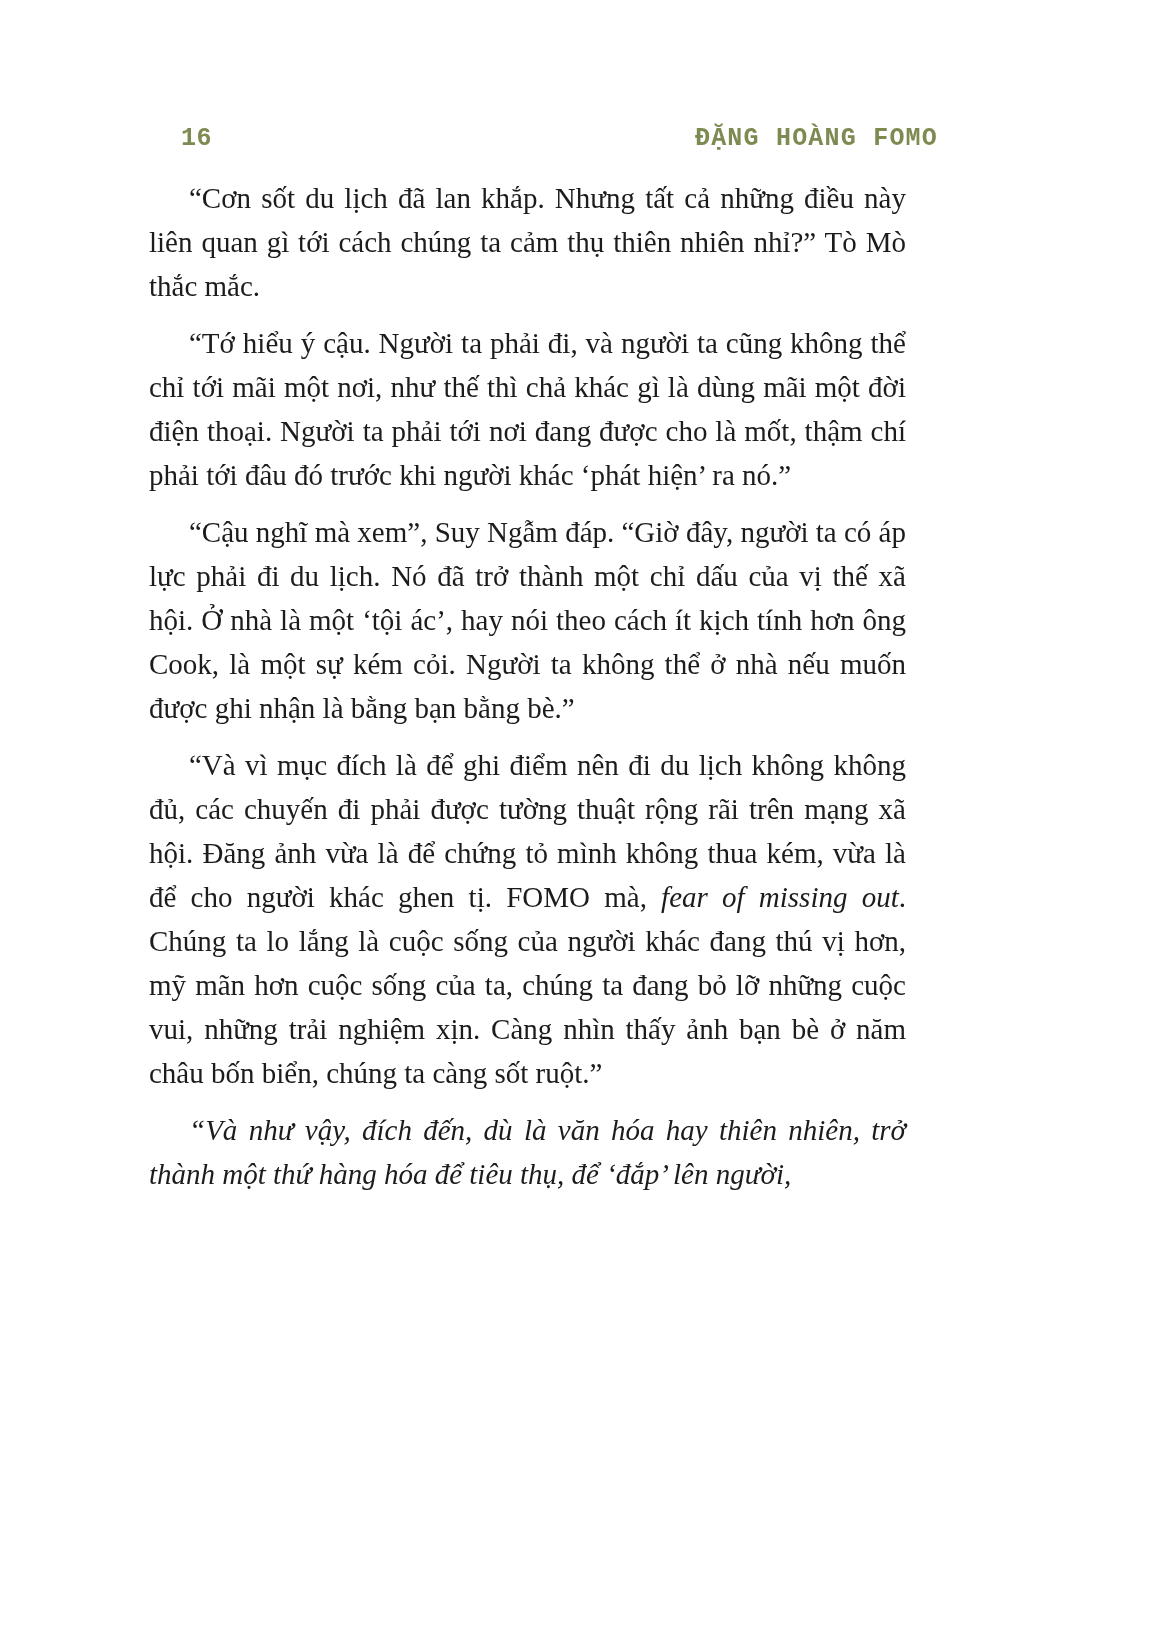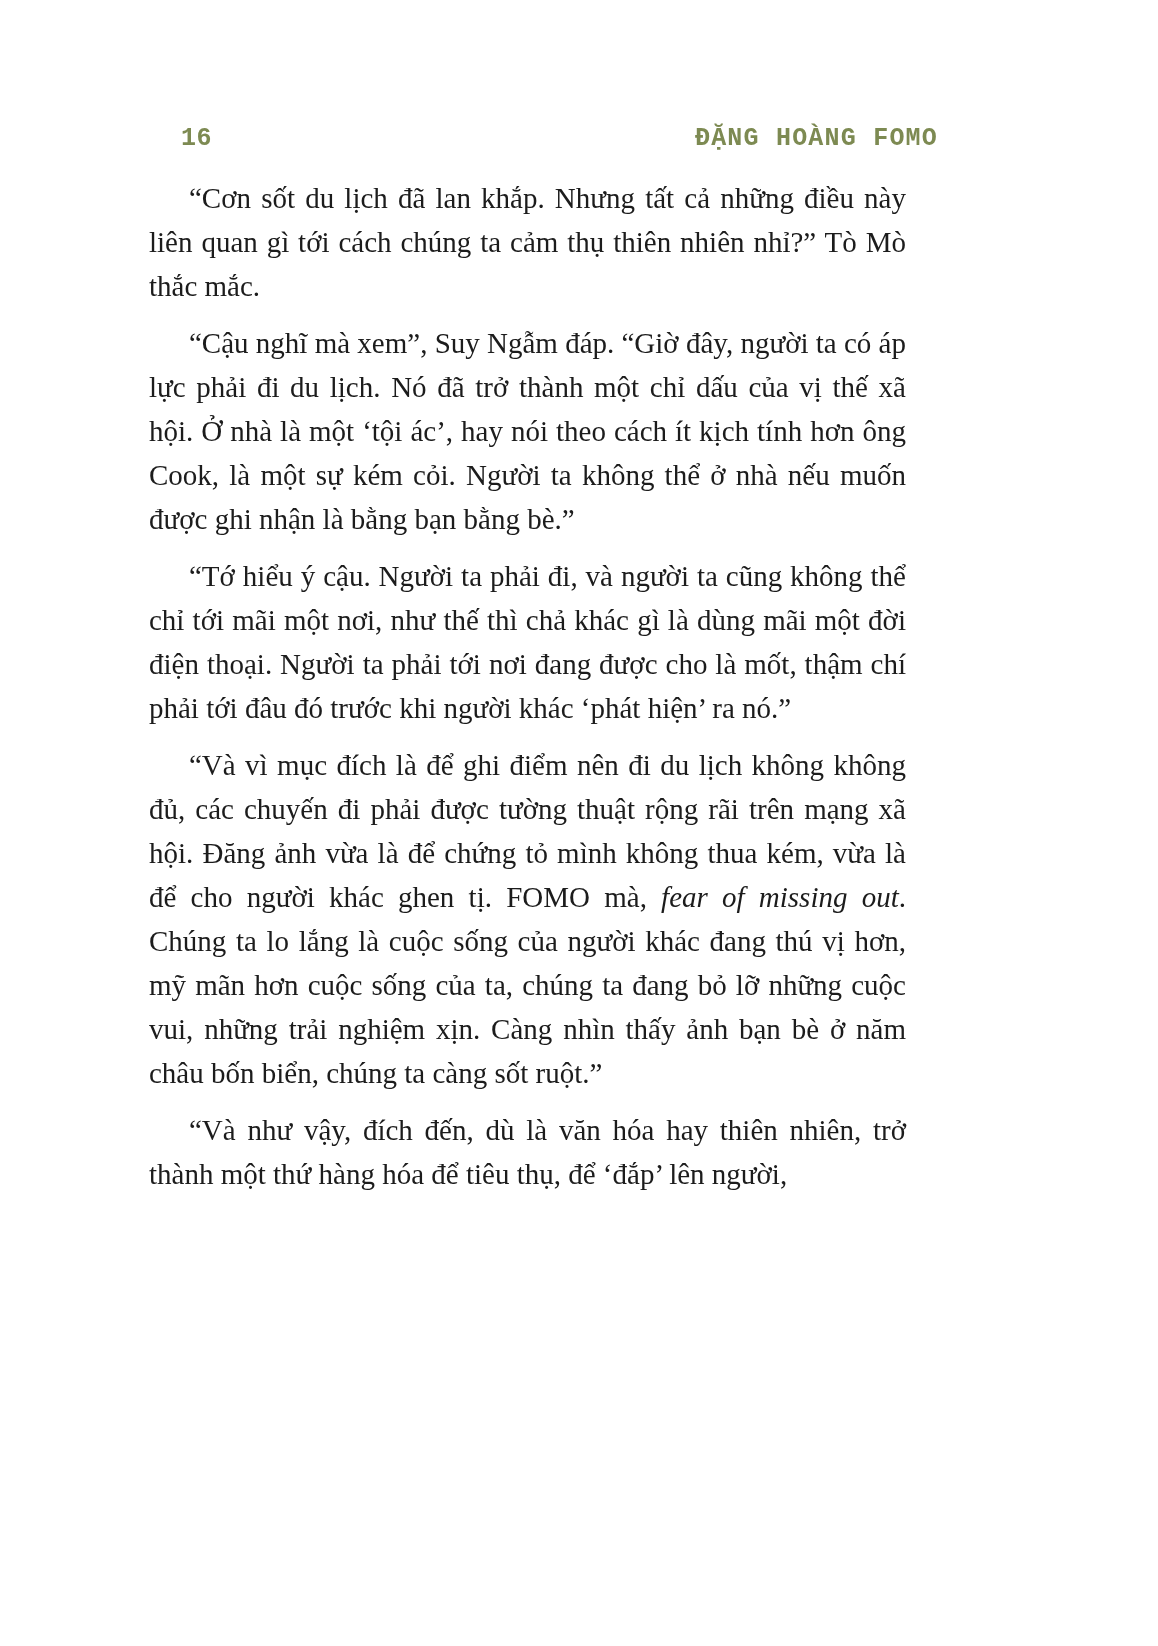--- a/index.html
+++ b/index.html
@@ -43,34 +43,35 @@
   .para {
     margin: 0 0 13px 0;
     font-size: 29px;
     line-height: 44px;
     text-align: justify;
     text-indent: 40px;
     color: var(--ink, #1c1c1c);
   }
   .para:last-child {
     margin-bottom: 0;
+    font-style: italic;
   }
   .italic {
     font-style: italic;
   }
 </style>
 </head>
 <body>
 
 <div class="page">
   <header class="page-header">
     <span class="page-number">16</span>
     <span class="author-name">ĐẶNG HOÀNG FOMO</span>
   </header>
 
   <main class="page-body">
       <p class="para"><span>“Cơn sốt du lịch đã lan khắp. Nhưng tất cả những điều này liên quan gì tới cách chúng ta cảm thụ thiên nhiên nhỉ?” Tò Mò thắc mắc.</span></p>
+      <p class="para"><span>“Tớ hiểu ý cậu. Người ta phải đi, và người ta cũng không thể chỉ tới mãi một nơi, như thế thì chả khác gì là dùng mãi một đời điện thoại. Người ta phải tới nơi đang được cho là mốt, thậm chí phải tới đâu đó trước khi người khác ‘phát hiện’ ra nó.”</span></p>
       <p class="para"><span>“Cậu nghĩ mà xem”, Suy Ngẫm đáp. “Giờ đây, người ta có áp lực phải đi du lịch. Nó đã trở thành một chỉ dấu của vị thế xã hội. Ở nhà là một ‘tội ác’, hay nói theo cách ít kịch tính hơn ông Cook, là một sự kém cỏi. Người ta không thể ở nhà nếu muốn được ghi nhận là bằng bạn bằng bè.”</span></p>
-      <p class="para"><span>“Tớ hiểu ý cậu. Người ta phải đi, và người ta cũng không thể chỉ tới mãi một nơi, như thế thì chả khác gì là dùng mãi một đời điện thoại. Người ta phải tới nơi đang được cho là mốt, thậm chí phải tới đâu đó trước khi người khác ‘phát hiện’ ra nó.”</span></p>
       <p class="para"><span>“Và vì mục đích là để ghi điểm nên đi du lịch không không đủ, các chuyến đi phải được tường thuật rộng rãi trên mạng xã hội. Đăng ảnh vừa là để chứng tỏ mình không thua kém, vừa là để cho người khác ghen tị. FOMO mà, </span><span class="italic">fear of missing out</span><span>. Chúng ta lo lắng là cuộc sống của người khác đang thú vị hơn, mỹ mãn hơn cuộc sống của ta, chúng ta đang bỏ lỡ những cuộc vui, những trải nghiệm xịn. Càng nhìn thấy ảnh bạn bè ở năm châu bốn biển, chúng ta càng sốt ruột.”</span></p>
       <p class="para"><span>“Và như vậy, đích đến, dù là văn hóa hay thiên nhiên, trở thành một thứ hàng hóa để tiêu thụ, để ‘đắp’ lên người,</span></p>
     </main>
 </div>
 
 </body></html>

